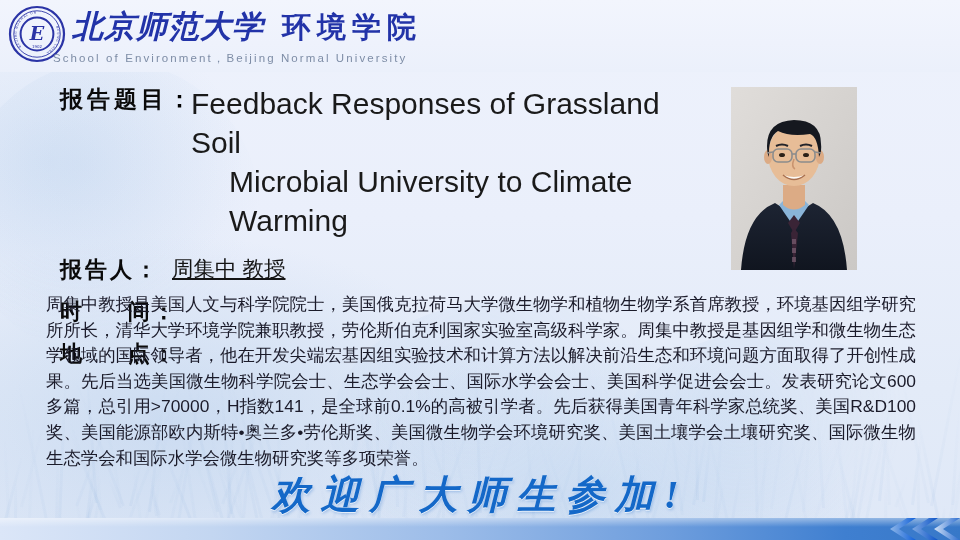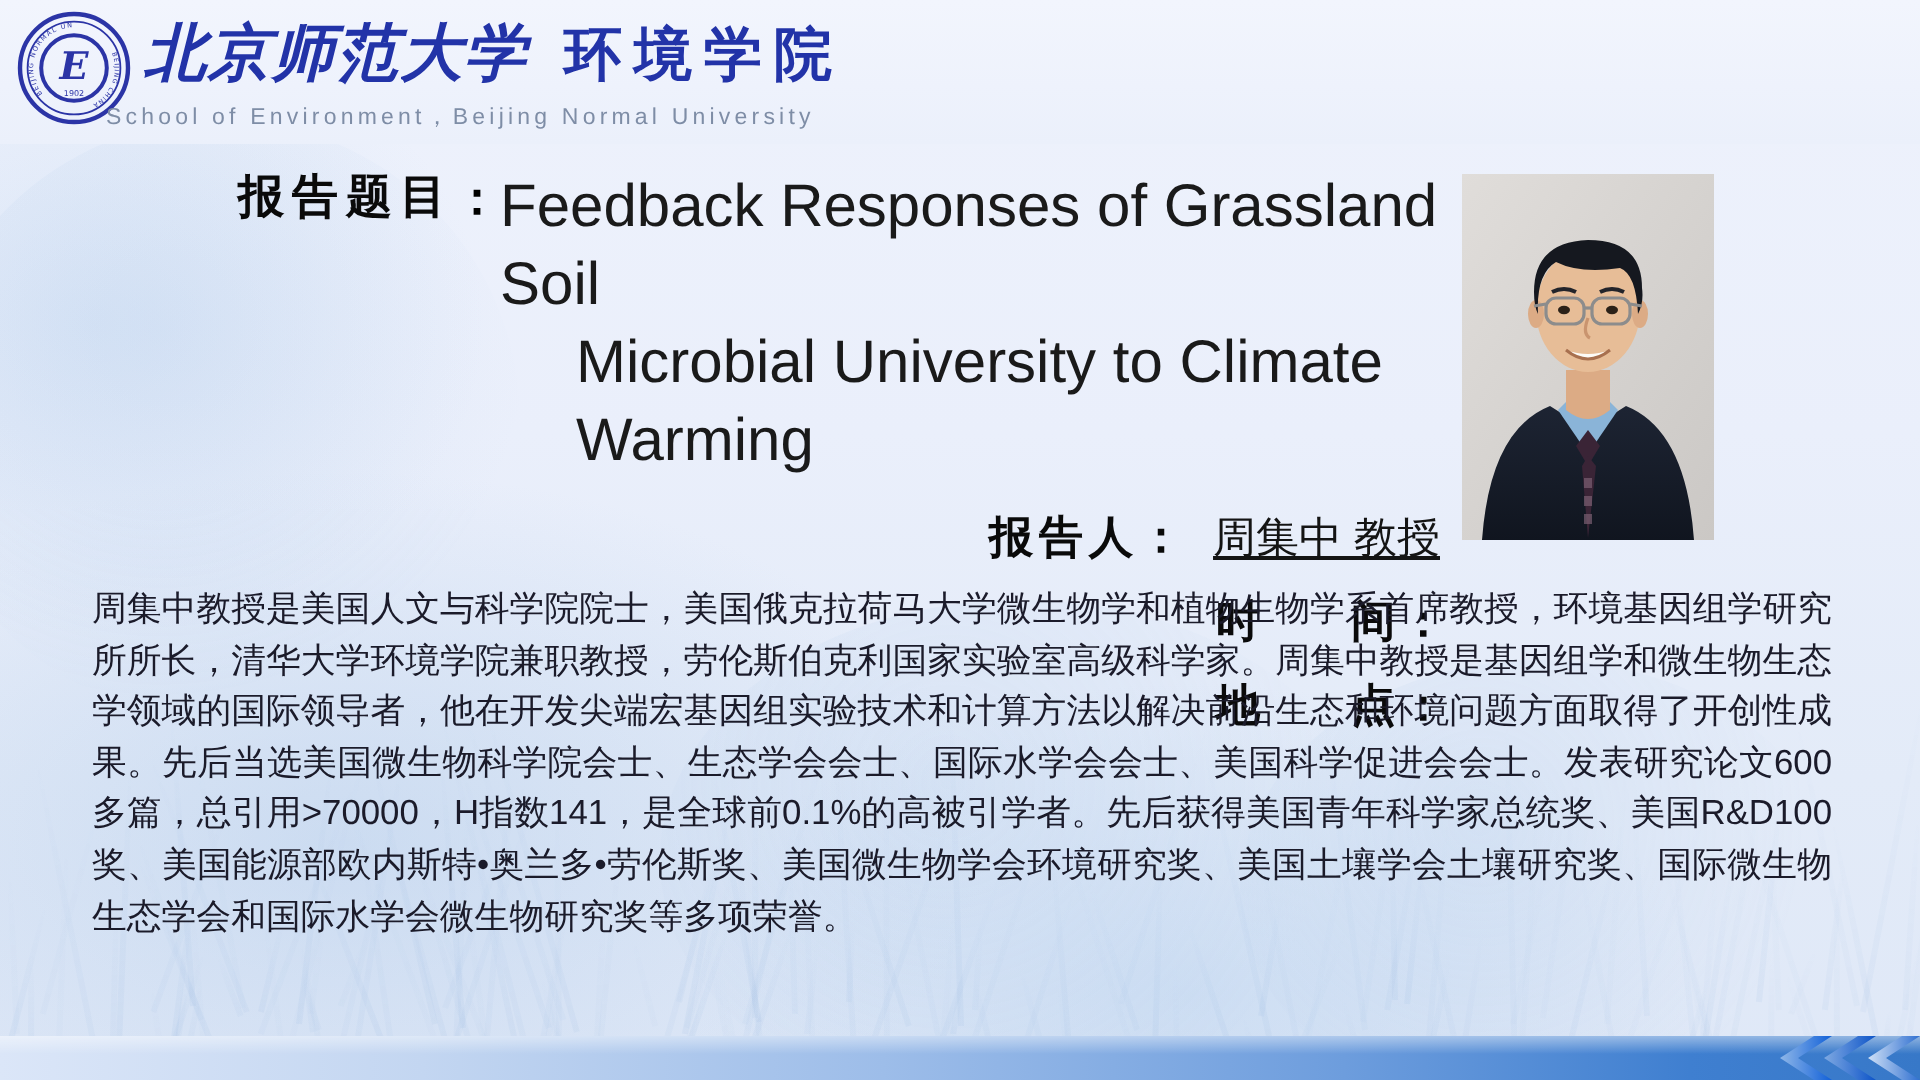--- a/index.html
+++ b/index.html
@@ -48,21 +48,21 @@
   }
   
   #portrait{
     position:absolute;left:731px;top:87px;width:126px;height:183px;
     background:linear-gradient(160deg,#dedbd8 0%,#d6d3d0 55%,#cfccc9 100%);
     overflow:hidden;z-index:4;
   }
   #portrait svg{display:block;}
   
   #info{position:absolute;left:0;top:84px;width:720px;z-index:6;}
-  .row{display:flex;align-items:flex-start;justify-content:flex-end;}
+  .row{display:flex;align-items:flex-start;}
   .lbl{
     flex:0 0 auto;
     font-family:"DejaVu Sans","Liberation Sans",sans-serif;
     font-weight:700;color:#0a0a0a;font-size:22px;line-height:1.28;
     white-space:pre;
   }
   .val{
     font-family:"Liberation Sans","DejaVu Sans",sans-serif;
     color:#141414;font-size:21px;line-height:1.28;
   }
@@ -368,20 +368,21 @@
       <div class="lbl">时    间：</div>
     </div>
 
     <div class="row meta-row" id="place-row">
       <div class="lbl">地    点：</div>
     </div>
   </div>
 
   <div id="bio">周集中教授是美国人文与科学院院士，美国俄克拉荷马大学微生物学和植物生物学系首席教授，环境基因组学研究所所长，清华大学环境学院兼职教授，劳伦斯伯克利国家实验室高级科学家。周集中教授是基因组学和微生物生态学领域的国际领导者，他在开发尖端宏基因组实验技术和计算方法以解决前沿生态和环境问题方面取得了开创性成果。先后当选美国微生物科学院会士、生态学会会士、国际水学会会士、美国科学促进会会士。发表研究论文600多篇，总引用&gt;70000，H指数141，是全球前0.1%的高被引学者。先后获得美国青年科学家总统奖、美国R&amp;D100奖、美国能源部欧内斯特•奥兰多•劳伦斯奖、美国微生物学会环境研究奖、美国土壤学会土壤研究奖、国际微生物生态学会和国际水学会微生物研究奖等多项荣誉。</div>
 
+  <div id="welcome">欢迎广大师生参加!</div>
 
   <div id="bottombar">
     <div class="gloss"></div>
     <div class="chev" id="chev1"></div>
     <div class="chev" id="chev2"></div>
     <div class="chev" id="chev3"></div>
   </div>
 
 </div>
 

